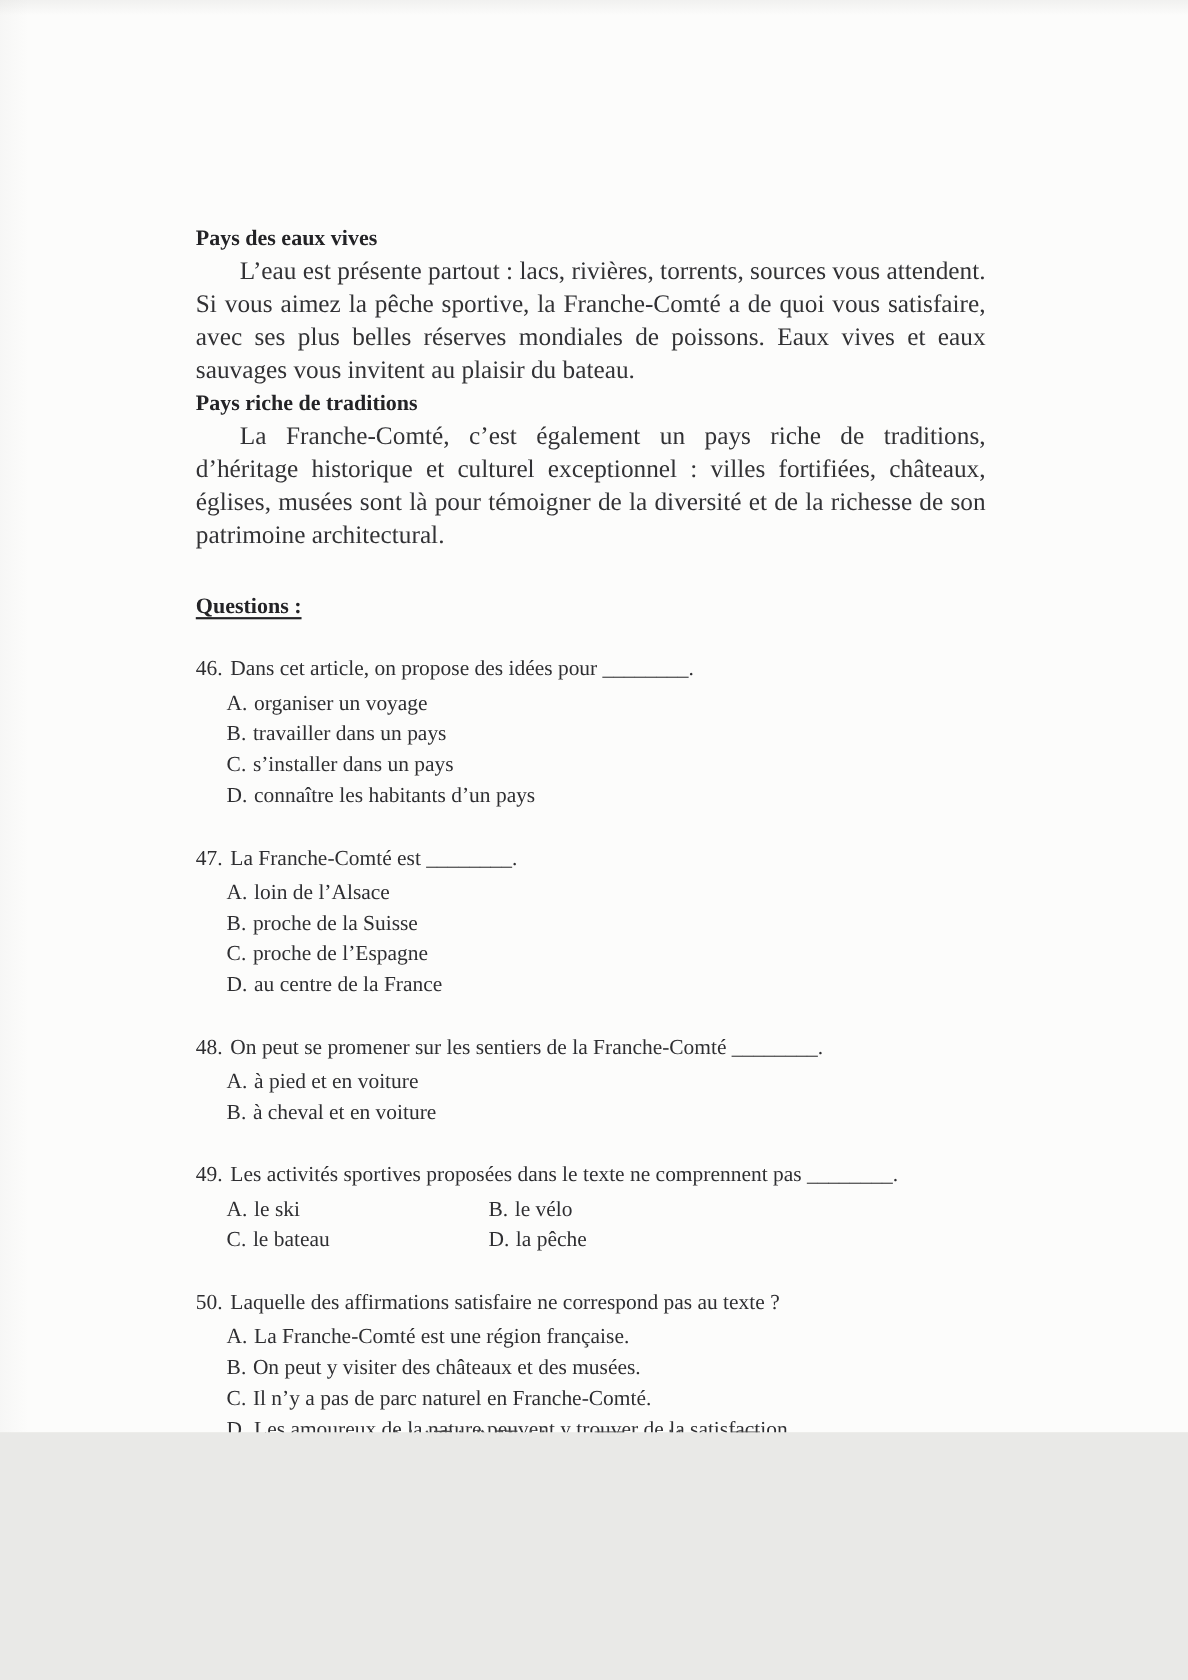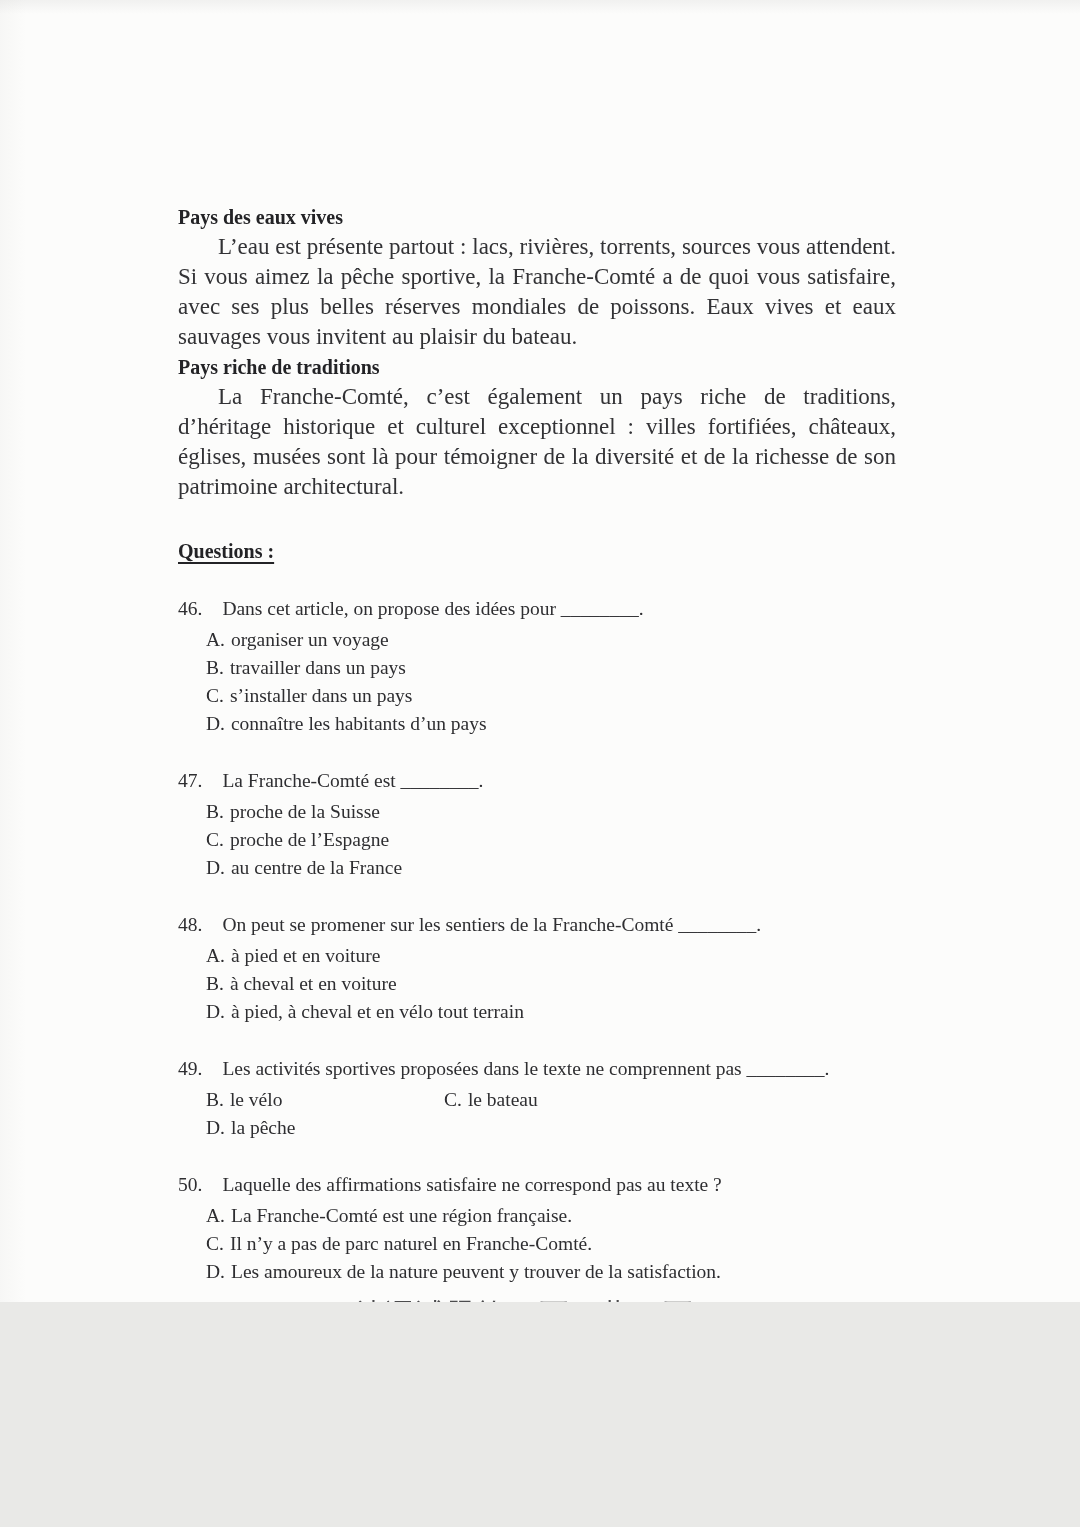--- a/index.html
+++ b/index.html
@@ -52,21 +52,21 @@
     text-decoration: underline;
     text-underline-offset: 4px;
   }
   .questions-list { margin-top: 18px; }
   .question { margin-top: 28px; }
   .question-stem {
     font-size: 19.5px;
     line-height: 30px;
     color: #2e2e31;
   }
-  .question-number { margin-right: 20px; }
+  .question-number { margin-right: 7px; }
   .options {
     list-style: none;
     margin: 2px 0 0 0;
     padding: 0 0 0 28px;
   }
   .options li {
     font-size: 19.5px;
     line-height: 28px;
     color: #2e2e31;
   }
@@ -113,54 +113,56 @@
           <li><span class="option-label">C.</span><span>s’installer dans un pays</span></li>
           <li><span class="option-label">D.</span><span>connaître les habitants d’un pays</span></li>
         </ul>
       </div>
 
       <div class="question">
         <div class="question-stem">
           <span class="question-number">47.</span><span>La Franche-Comté est ________.</span>
         </div>
         <ul class="options">
+          <li><span class="option-label">A.</span><span>loin de l’Alsace</span></li>
           <li><span class="option-label">B.</span><span>proche de la Suisse</span></li>
           <li><span class="option-label">C.</span><span>proche de l’Espagne</span></li>
           <li><span class="option-label">D.</span><span>au centre de la France</span></li>
         </ul>
       </div>
 
       <div class="question">
         <div class="question-stem">
           <span class="question-number">48.</span><span>On peut se promener sur les sentiers de la Franche-Comté ________.</span>
         </div>
         <ul class="options">
           <li><span class="option-label">A.</span><span>à pied et en voiture</span></li>
           <li><span class="option-label">B.</span><span>à cheval et en voiture</span></li>
-          <li><span class="option-label">D.</span><span>à pied, à cheval et en vélo tout terrain</span></li>
         </ul>
       </div>
 
       <div class="question">
         <div class="question-stem">
           <span class="question-number">49.</span><span>Les activités sportives proposées dans le texte ne comprennent pas ________.</span>
         </div>
         <ul class="options two-col">
+          <li><span class="option-label">A.</span><span>le ski</span></li>
           <li><span class="option-label">B.</span><span>le vélo</span></li>
           <li><span class="option-label">C.</span><span>le bateau</span></li>
           <li><span class="option-label">D.</span><span>la pêche</span></li>
         </ul>
       </div>
 
       <div class="question">
         <div class="question-stem">
           <span class="question-number">50.</span><span>Laquelle des affirmations satisfaire ne correspond pas au texte ?</span>
         </div>
         <ul class="options">
           <li><span class="option-label">A.</span><span>La Franche-Comté est une région française.</span></li>
+          <li><span class="option-label">B.</span><span>On peut y visiter des châteaux et des musées.</span></li>
           <li><span class="option-label">C.</span><span>Il n’y a pas de parc naturel en Franche-Comté.</span></li>
           <li><span class="option-label">D.</span><span>Les amoureux de la nature peuvent y trouver de la satisfaction.</span></li>
         </ul>
       </div>
 
     </div>
   </div>
 
   <div class="page-footer">法语试题第 7 页（共 9 页）</div>
 </div>

